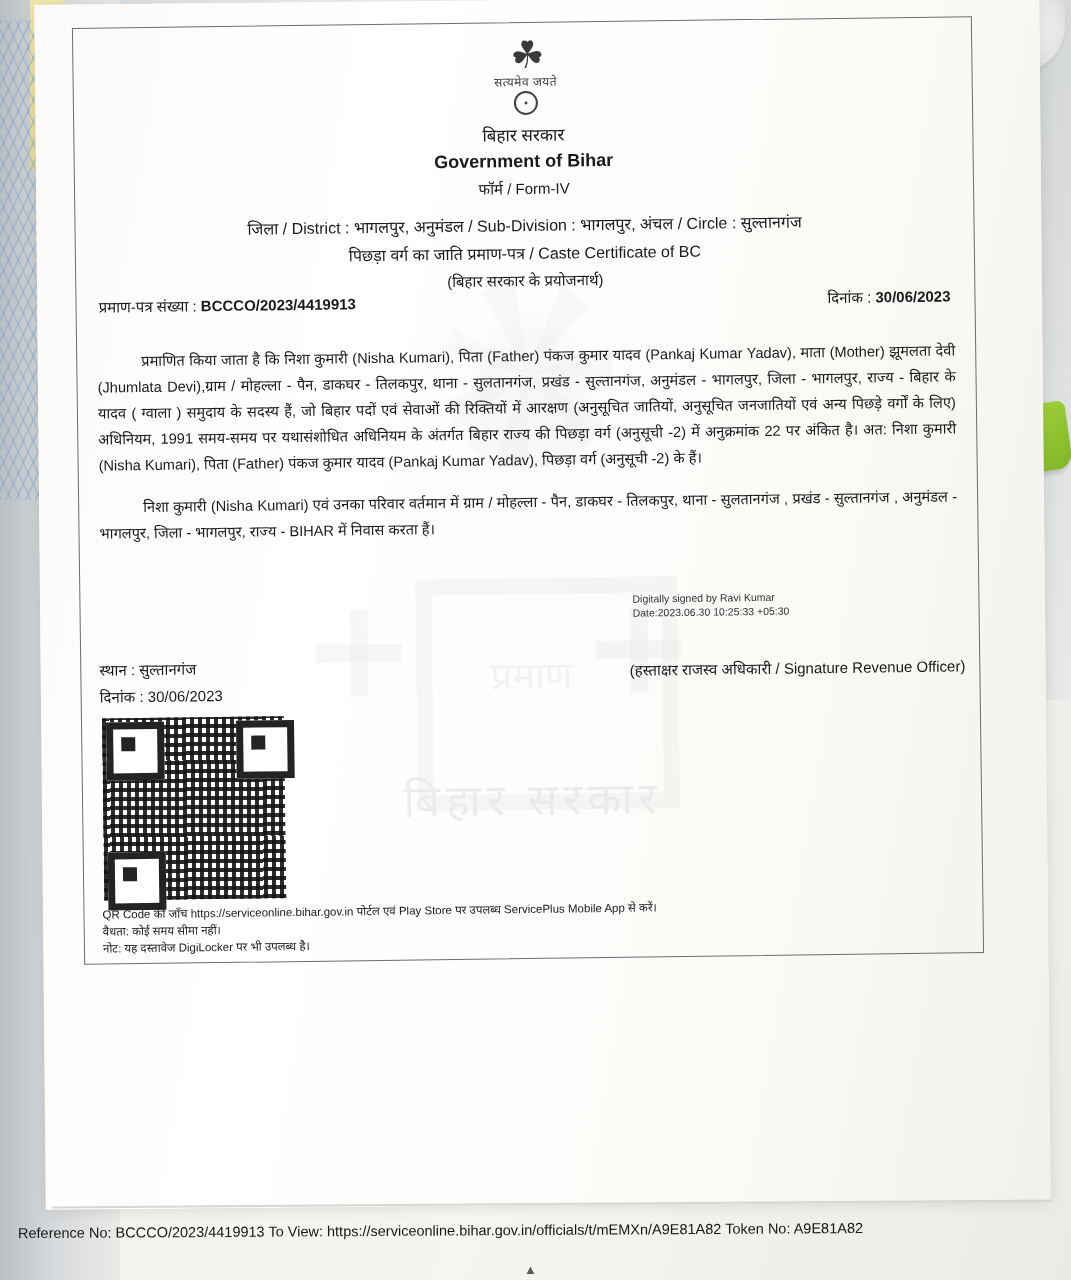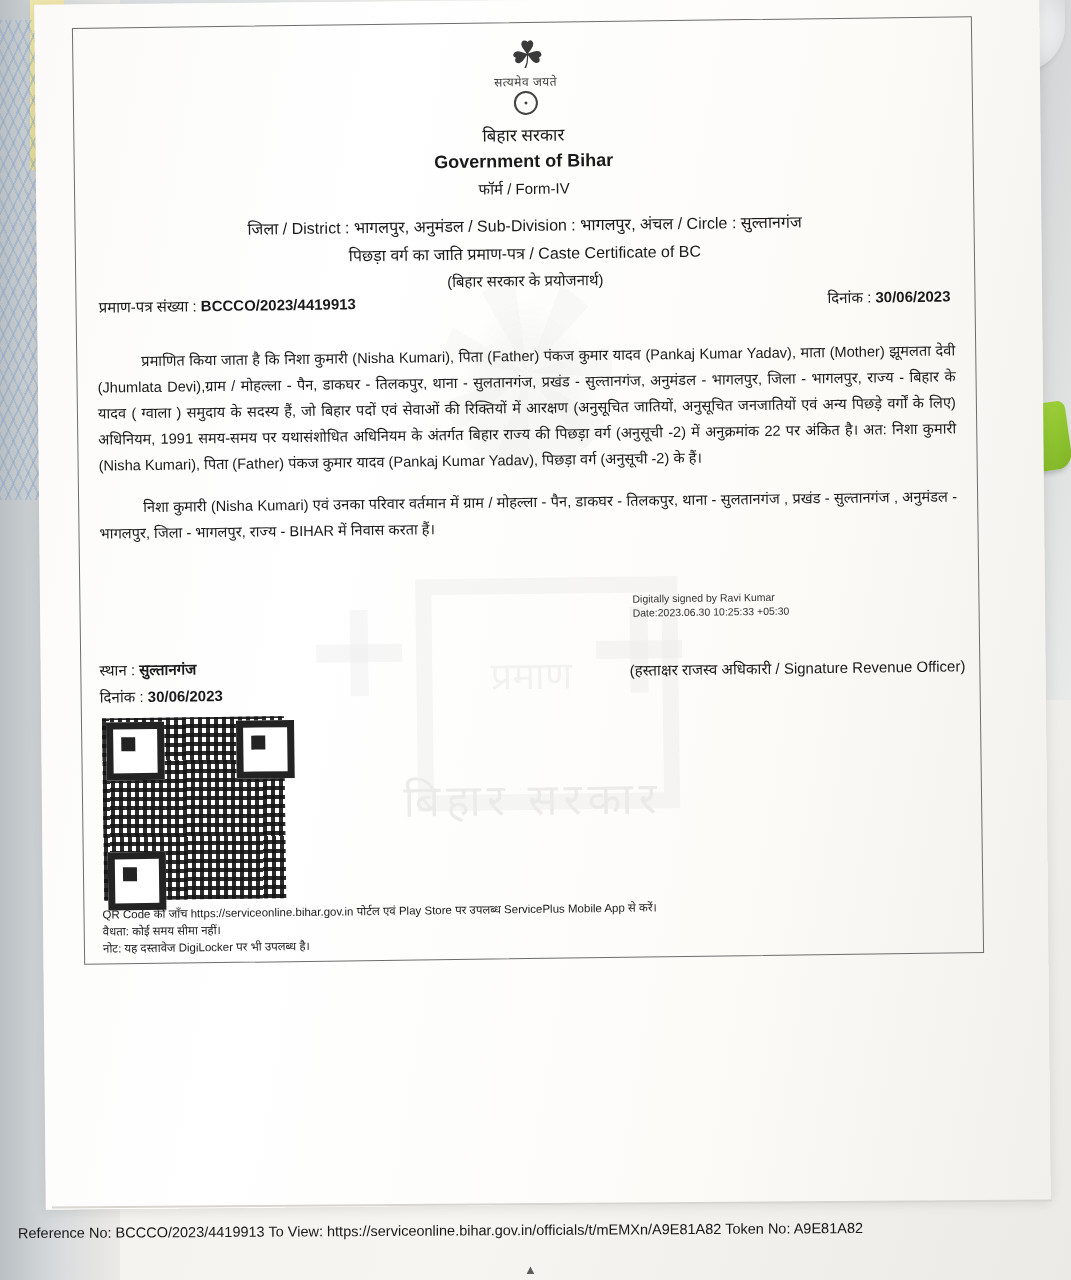--- a/index.html
+++ b/index.html
@@ -238,21 +238,21 @@
     right: 14px; top: 638px;
     font-size: 15px;
   }
 
   #place-block {
     position: absolute;
     left: 18px; top: 628px;
     font-size: 15px;
     line-height: 27px;
   }
-  #place-block b { font-weight: bold; }
+  #place-block b { font-weight: normal; }
 
   
   #qr {
     position: absolute;
     left: 20px; top: 690px;
     width: 182px; height: 182px;
     background:
       repeating-linear-gradient(90deg, #1b1b1b 0 4px, #ffffff 4px 8px),
       repeating-linear-gradient(0deg, #1b1b1b 0 4px, #ffffff 4px 9px);
     background-blend-mode: multiply;

